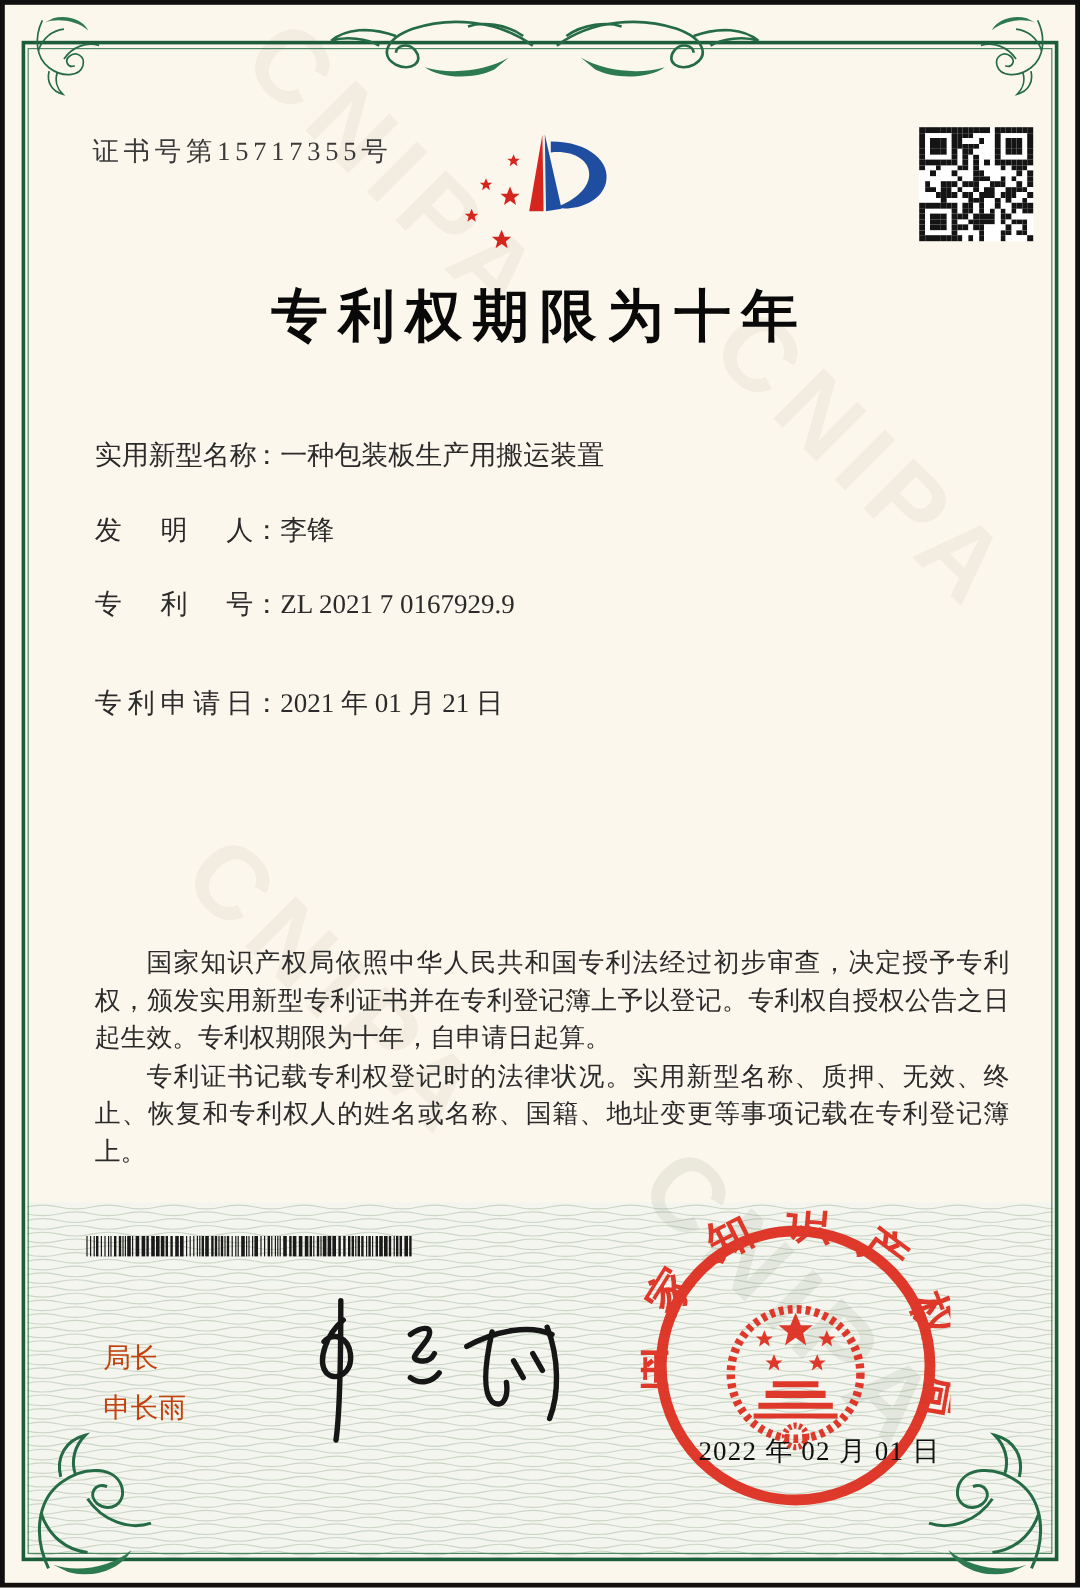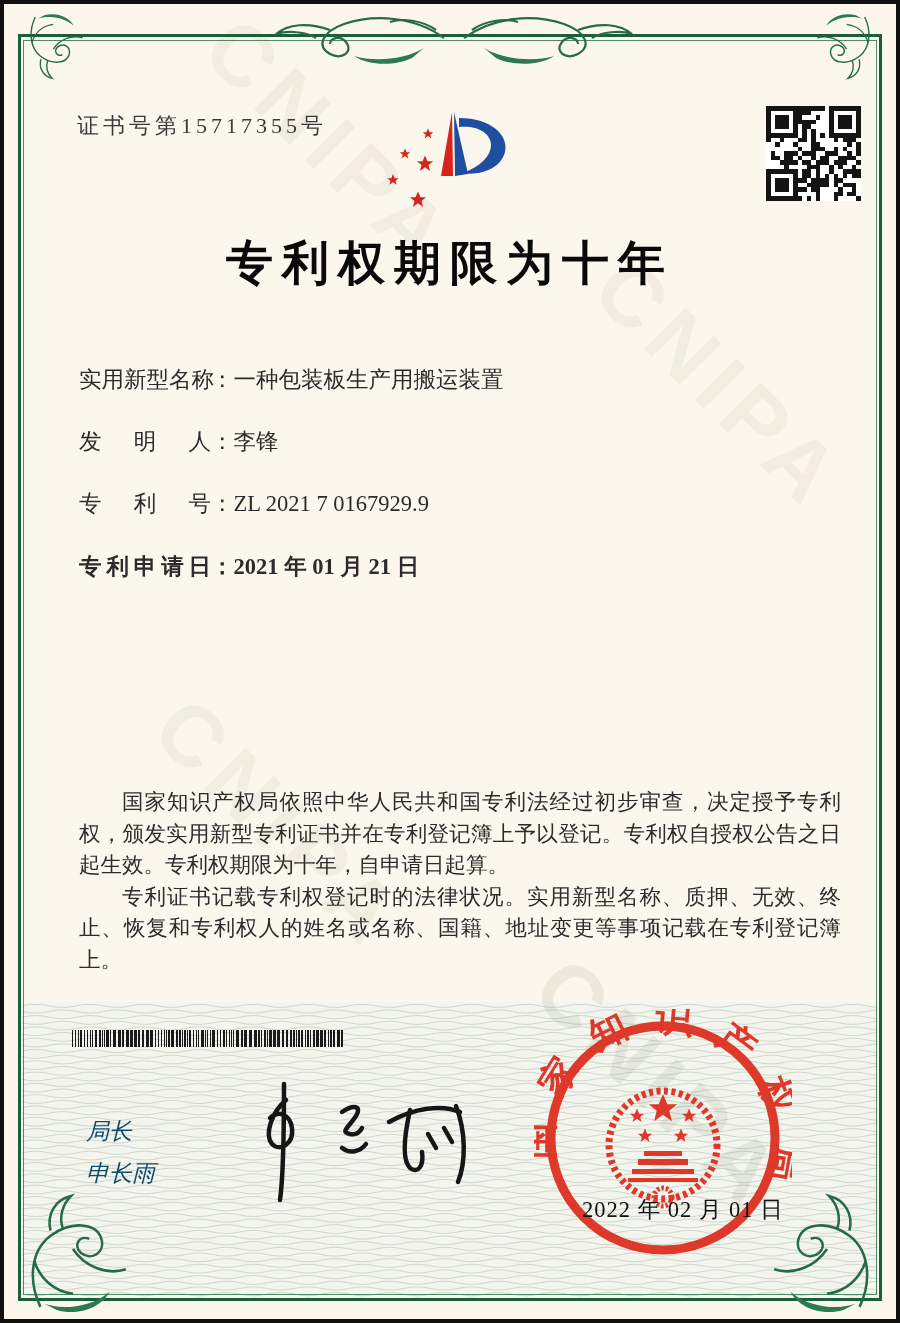--- a/index.html
+++ b/index.html
@@ -27,30 +27,30 @@
   .logo{position:absolute;left:368px;top:96px;width:186px;height:130px;}
   .qr{position:absolute;left:762px;top:102px;width:95px;height:95px;background:#fff;
       display:grid;grid-template-columns:repeat(21,1fr);grid-template-rows:repeat(21,1fr);}
   .qr div{background:#fff;}
   .qr div.on{background:#141414;}
   .title{position:absolute;left:0;right:0;top:228px;text-align:center;font-size:47px;
          font-weight:bold;letter-spacing:9px;color:#090909;}
   .frow{position:absolute;left:75px;width:770px;height:32px;font-size:22.5px;white-space:nowrap;}
   .flabel{display:inline-block;width:132px;text-align:justify;text-align-last:justify;
           vertical-align:top;}
-  .r1{top:360px;} .r2{top:422px;} .r3{top:484px;} .r4{top:547px;font-weight:bold;}
+  .r1{top:360px;} .r2{top:422px;} .r3{top:484px;} .r4{top:566px;}
   .r5{top:609px;} .r6{top:671px;} .r7{top:733px;}
   .grant2{position:absolute;left:395px;top:0;}
   .body-text{position:absolute;left:75px;top:783px;width:762px;font-size:21.5px;
              line-height:31.5px;text-align:justify;}
   .body-text p{margin:0;text-indent:2em;}
   .barcode{position:absolute;left:68px;top:1026px;width:278px;height:17px;display:flex;align-items:stretch;}
   .barcode div{background:#1a1a1a;}
   .director{position:absolute;left:82px;top:1106px;font-family:"Liberation Sans",sans-serif;
-            font-size:23px;color:#0c4a6e;line-height:42px;font-style:italic;}
+            font-size:23px;color:#c2410c;line-height:42px;}
   .sig{position:absolute;left:210px;top:1076px;width:270px;height:128px;}
   .seal{position:absolute;left:530px;top:1005px;width:258px;height:258px;}
   .seal-date{position:absolute;left:578px;top:1190px;font-size:22.5px;color:#111;
              letter-spacing:1px;z-index:4;white-space:nowrap;}
   .footer{position:absolute;left:0;right:0;top:1255px;text-align:center;font-size:17px;color:#333;}
   .orn{position:absolute;z-index:3;}
   .orn-top{left:230px;top:4px;width:440px;height:64px;}
   .c-bl{left:16px;top:1186px;width:112px;height:122px;}
   .c-br{right:16px;top:1186px;width:112px;height:122px;}
   .c-tl{left:20px;top:10px;width:62px;height:68px;}

